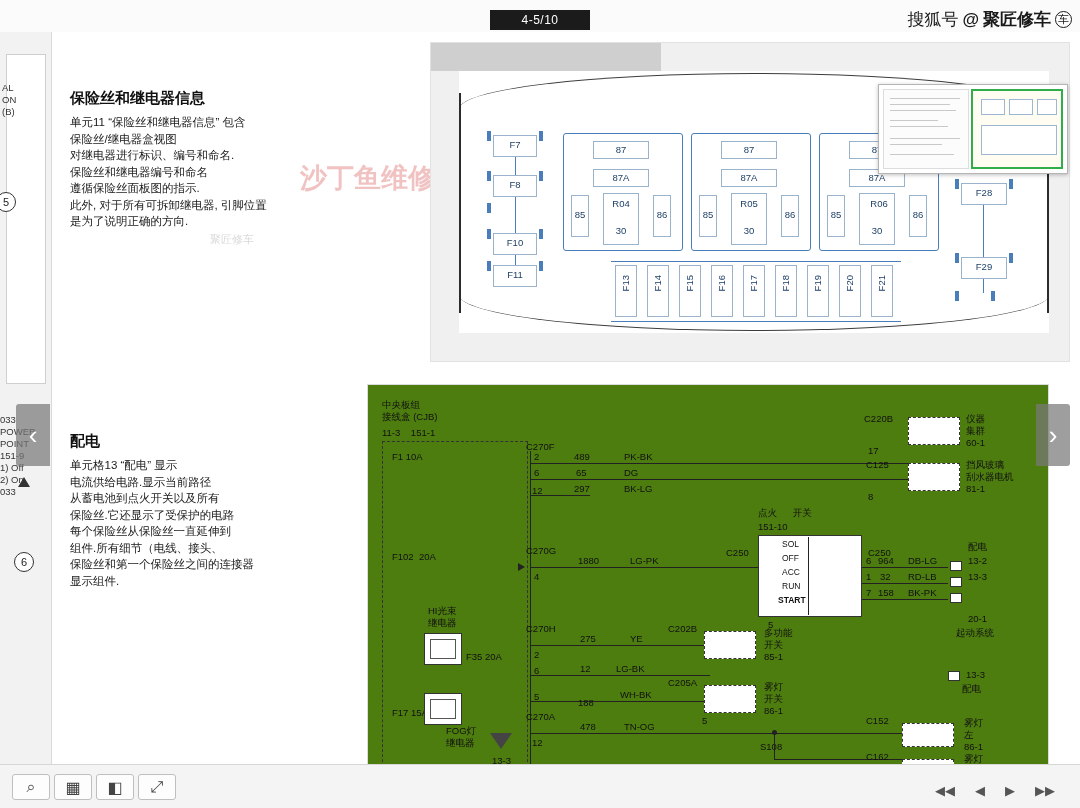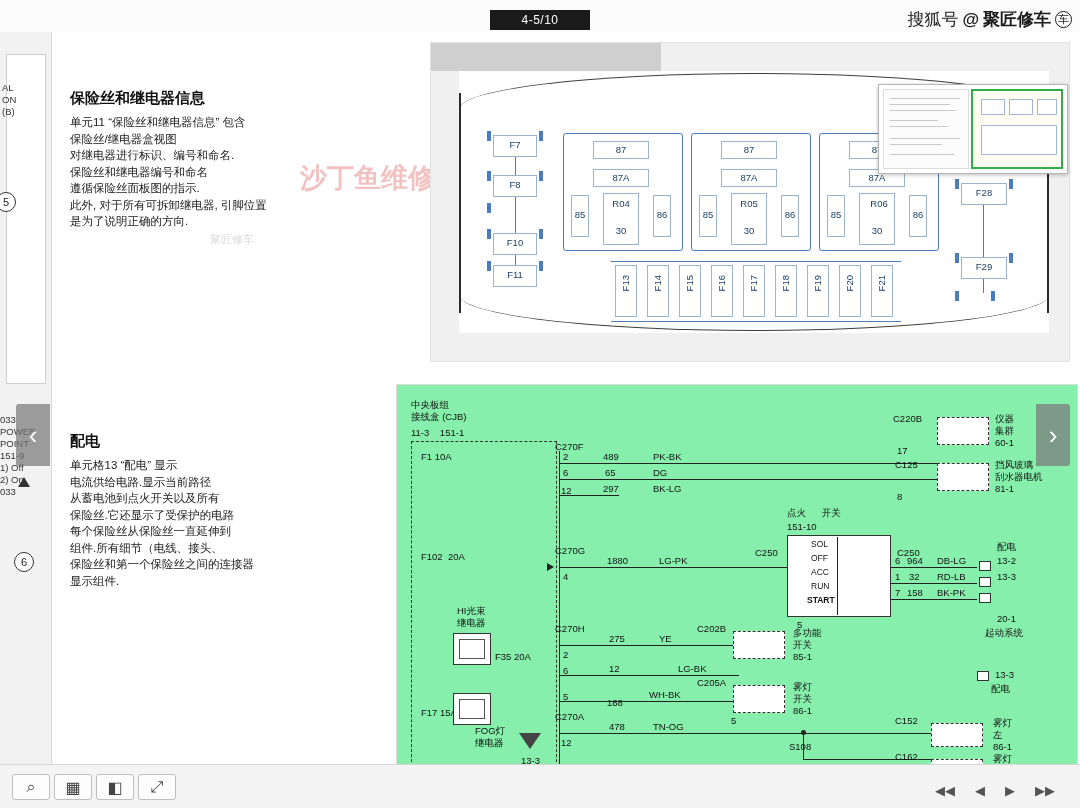--- a/index.html
+++ b/index.html
@@ -171,23 +171,23 @@
     border:1.5px solid #4a7ebb;
     border-radius:3px;
     background:#ffffff;
   }
   .blk-line { position:absolute; background:#2b2b2b; }
   .blu-line { position:absolute; background:#4a7ebb; }
 
   
   .wire-panel {
     position: absolute;
-    left: 396px; top: 352px;
+    left: 367px; top: 352px;
     width: 682px; height: 412px;
-    background: #86efac;
+    background: #4d7c0f;
     border: 1px solid #dcdcdc;
   }
   .wp-lbl {
     position: absolute;
     font-size: 9.5px;
     color: #111;
     line-height: 12px;
     white-space: pre;
   }
   .wp-lbl-sm {
@@ -587,21 +587,21 @@
       <div class="wp-lbl" style="left:166px; top:264px;">2</div>
 
       <div class="wp-lbl" style="left:300px; top:238px;">C202B</div>
       <div class="wp-box" style="left:336px; top:246px; width:52px;height:28px;"></div>
       <div class="wp-lbl" style="left:396px; top:242px;">多功能
 开关
 85-1</div>
 
       <div class="hline" style="left:162px; top:290px; width:180px;"></div>
       <div class="wp-lbl" style="left:212px; top:278px;">12</div>
-      <div class="wp-lbl" style="left:248px; top:278px;margin-left:33px;">LG-BK</div>
+      <div class="wp-lbl" style="left:248px; top:278px;">LG-BK</div>
       <div class="wp-lbl" style="left:166px; top:280px;">6</div>
       <div class="wp-box-solid" style="left:580px; top:286px; width:12px;height:10px;"></div>
       <div class="wp-lbl" style="left:598px; top:284px;">13-3</div>
       <div class="wp-lbl" style="left:594px; top:298px;">配电</div>
 
       <div class="hline" style="left:162px; top:316px; width:180px;"></div>
       <div class="wp-lbl" style="left:210px; top:304px;margin-top:8px;">188</div>
       <div class="wp-lbl" style="left:252px; top:304px;">WH-BK</div>
       <div class="wp-lbl" style="left:166px; top:306px;">5</div>
       <div class="wp-lbl" style="left:300px; top:292px;">C205A</div>

